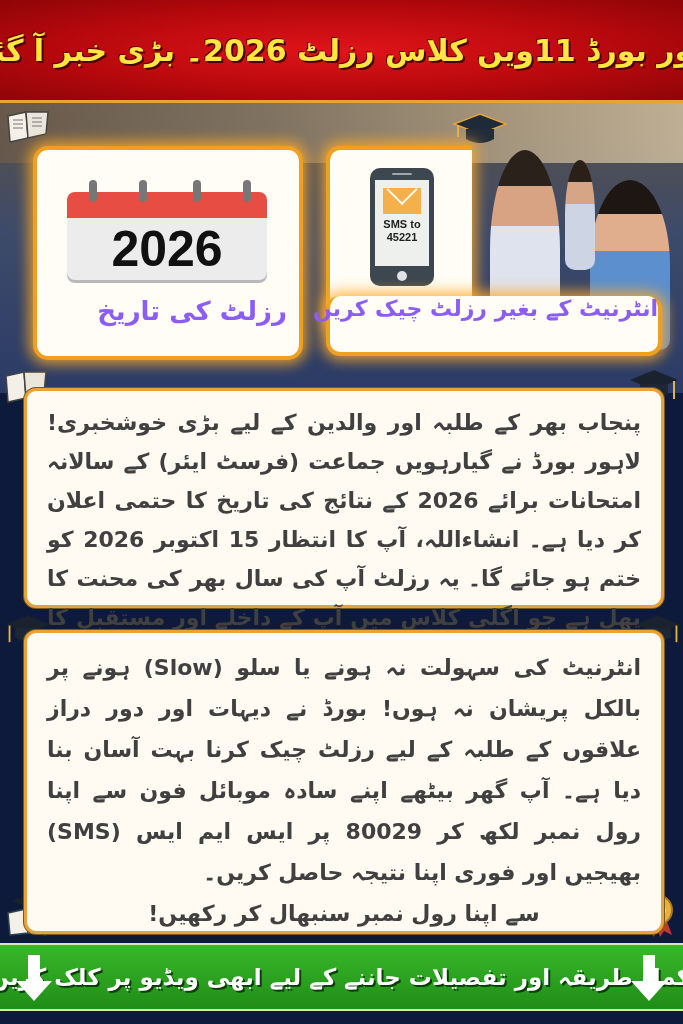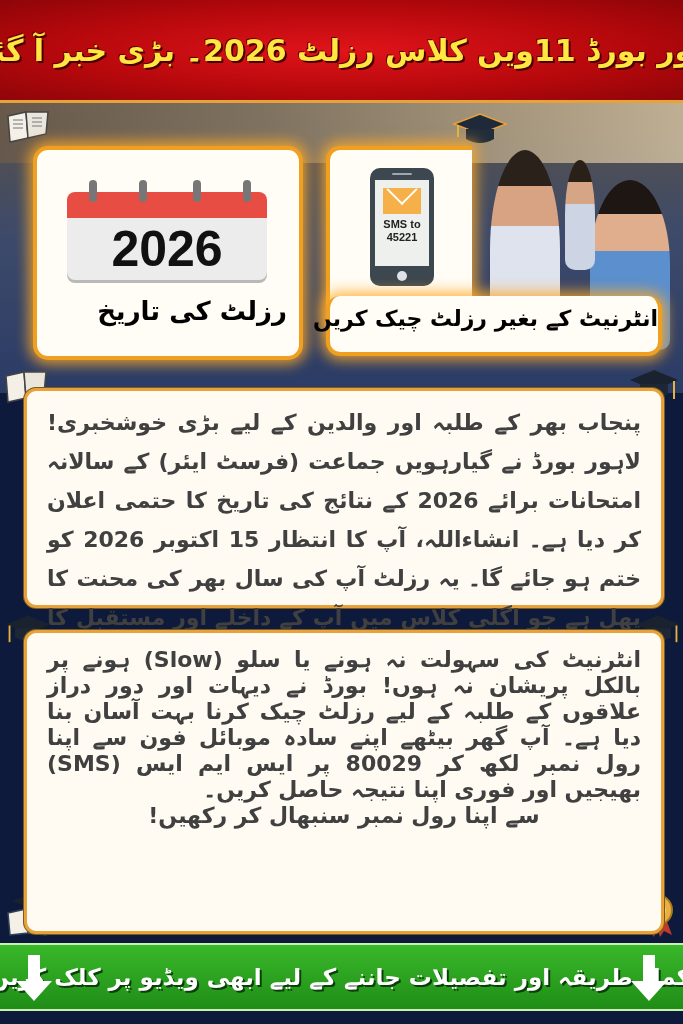--- a/index.html
+++ b/index.html
@@ -11,33 +11,33 @@
   .students{position:absolute;left:470px;top:130px;width:213px;height:220px;}
   .stu{position:absolute;border-radius:50% 50% 10px 10px;}
   .card{position:absolute;background:#fffdf6;border:4px solid #f0a020;border-radius:14px;box-shadow:0 0 14px 4px rgba(255,170,40,.85);}
   .card-left{left:33px;top:146px;width:262px;height:206px;border-radius:15px;}
   .card-right{left:326px;top:146px;width:142px;height:178px;border-right:none;border-top-right-radius:0;border-bottom-right-radius:0;}
   .card-right-bottom{left:326px;top:296px;width:328px;height:56px;border-top:none;border-top-right-radius:14px;}
   .cal{position:absolute;left:30px;top:30px;width:200px;height:100px;}
   .cal-top{position:absolute;left:0;top:12px;width:200px;height:26px;background:#e84d44;border-radius:8px 8px 0 0;}
   .cal-body{position:absolute;left:0;top:38px;width:200px;height:62px;background:#ececec;border-radius:0 0 8px 8px;box-shadow:0 3px 0 #b9b9b9;display:flex;align-items:center;justify-content:center;font-size:50px;font-weight:bold;color:#111;font-family:"Liberation Sans",sans-serif;}
   .ring{position:absolute;top:0;width:8px;height:22px;background:#777;border-radius:4px;}
-  .card-label{position:absolute;direction:rtl;font-weight:bold;color:#000000;white-space:nowrap;margin-left:48px;}
+  .card-label{position:absolute;direction:rtl;font-weight:bold;color:#8b5cf6;white-space:nowrap;margin-left:48px;}
   .phone{position:absolute;left:40px;top:18px;width:64px;height:118px;background:#3c4750;border-radius:10px;}
   .phone-screen{position:absolute;left:5px;top:12px;width:54px;height:86px;background:#eef0ee;display:flex;flex-direction:column;align-items:center;}
   .env{width:38px;height:26px;background:#f5b04a;margin-top:8px;position:relative;overflow:hidden;}
   .env::before{content:"";position:absolute;left:-2px;top:-18px;width:40px;height:32px;border:2px solid #fff;transform:rotate(45deg) ;transform-origin:0 0;left:19px;top:-14px;width:20px;height:20px;border-top:none;border-left:none;}
   .sms{font-family:"Liberation Sans",sans-serif;font-size:11px;color:#222;text-align:center;line-height:13px;margin-top:4px;font-weight:bold;}
   .home{position:absolute;left:27px;top:103px;width:10px;height:10px;border-radius:50%;background:#dde3e8;}
   .notch{position:absolute;left:22px;top:5px;width:20px;height:2px;background:#9aa;border-radius:1px;}
   .panel{position:absolute;left:24px;width:634px;background:#fffbf2;border:3px solid #e8a23a;border-radius:12px;box-shadow:0 0 0 1px #7a5a20;direction:rtl;}
   .panel1{top:388px;height:214px;}
   .panel2{top:630px;height:298px;}
   .para{font-weight:bold;color:#404040;font-size:22px;text-align:justify;text-align-last:right;padding:12px 20px 0 20px;line-height:39px;}
-  .para2{line-height:26px;padding-top:14px;}
+  .para2{line-height:41px;padding-top:14px;}
   .para2 .center{text-align:center;text-align-last:center;}
   .cta{position:absolute;left:0;top:943px;width:683px;height:64px;background:linear-gradient(180deg,#39b82a,#1f8d17);border-top:2px solid #c8f0b0;border-bottom:2px solid #c8f0b0;display:flex;align-items:center;justify-content:center;}
   .cta-text{color:#fff;font-weight:bold;font-size:23px;direction:rtl;text-shadow:2px 2px 0 #0b3e08;white-space:nowrap;}
   .arrow{position:absolute;top:10px;width:40px;height:46px;}
   .deco{position:absolute;}
 </style>
 </head>
 <body>
 
 <div class="header">
@@ -114,21 +114,21 @@
       <div class="env"></div>
       <div class="sms">
         <div>SMS to</div>
         <div>45221</div>
       </div>
     </div>
     <div class="home"></div>
   </div>
 </div>
 <div class="card card-right-bottom">
-  <div class="card-label" style="left:0;right:0;top:10px;text-align:center;font-size:22px;">انٹرنیٹ کے بغیر رزلٹ چیک کریں</div>
+  <div class="card-label" style="left:0;right:0;top:0;text-align:center;font-size:22px;">انٹرنیٹ کے بغیر رزلٹ چیک کریں</div>
 </div>
 
 <div class="panel panel1">
   <div class="para">پنجاب بھر کے طلبہ اور والدین کے لیے بڑی خوشخبری! لاہور بورڈ نے گیارہویں جماعت (فرسٹ ایئر) کے سالانہ امتحانات برائے 2026 کے نتائج کی تاریخ کا حتمی اعلان کر دیا ہے۔ انشاءاللہ، آپ کا انتظار 15 اکتوبر 2026 کو ختم ہو جائے گا۔ یہ رزلٹ آپ کی سال بھر کی محنت کا پھل ہے جو اگلی کلاس میں آپ کے داخلے اور مستقبل کا فیصلہ کرے گا۔</div>
 </div>
 
 <div class="panel panel2">
   <div class="para para2">
     <div>انٹرنیٹ کی سہولت نہ ہونے یا سلو (Slow) ہونے پر بالکل پریشان نہ ہوں! بورڈ نے دیہات اور دور دراز علاقوں کے طلبہ کے لیے رزلٹ چیک کرنا بہت آسان بنا دیا ہے۔ آپ گھر بیٹھے اپنے سادہ موبائل فون سے اپنا رول نمبر لکھ کر 80029 پر ایس ایم ایس (SMS) بھیجیں اور فوری اپنا نتیجہ حاصل کریں۔</div>
     <div class="center">سے اپنا رول نمبر سنبھال کر رکھیں!</div>

